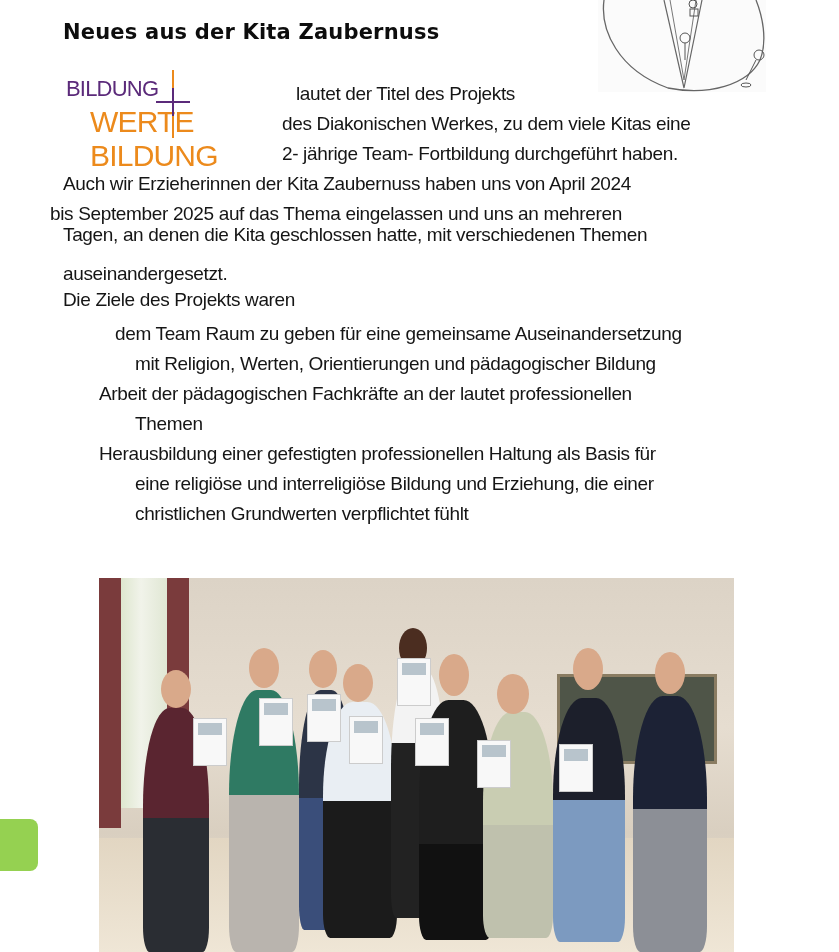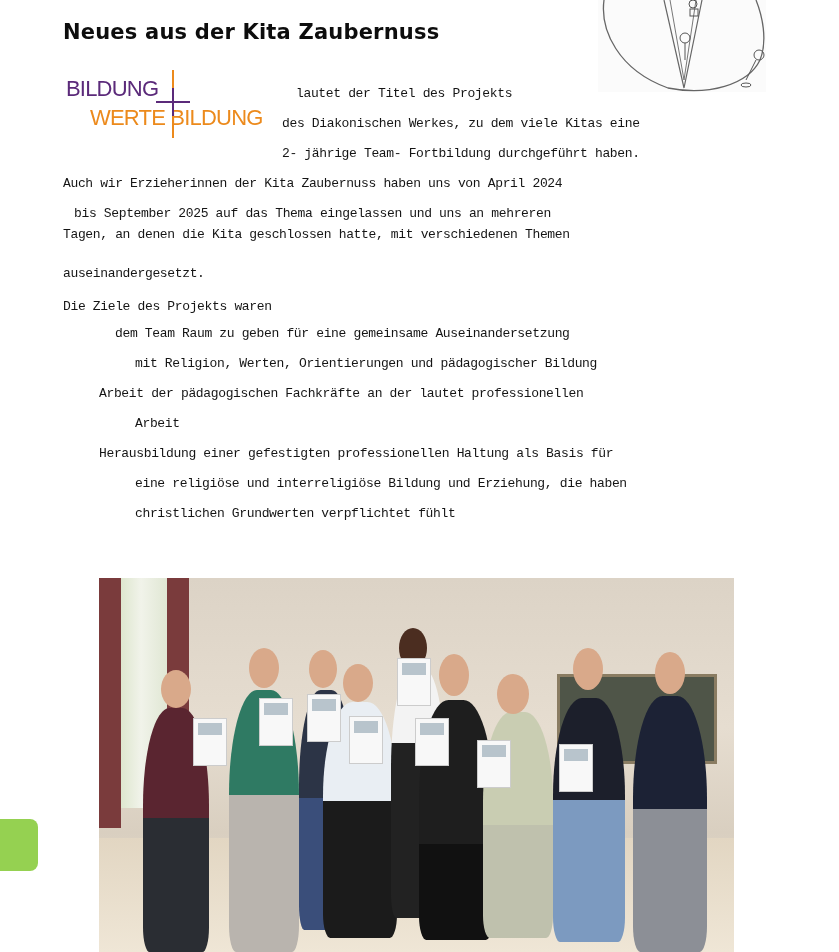--- a/index.html
+++ b/index.html
@@ -18,30 +18,30 @@
     background: #fbfbfb;
   }
 
   
   .logo { position: absolute; left: 64px; top: 70px; width: 215px; height: 70px; }
   .logo .l1 {
     position: absolute; left: 2px; top: 6px; font-size: 22px; color: #5b2a7a;
     letter-spacing: -0.8px; font-family: "Liberation Sans", sans-serif;
   }
   .logo .l2 {
-    position: absolute; left: 26px; top: 35px; font-size: 22px; color: #ec8a1c;
+    position: absolute; left: 26px; top: 35px; font-size: 30px; color: #ec8a1c;
     letter-spacing: -0.8px; font-family: "Liberation Sans", sans-serif;
   }
   .logo .vbar { position: absolute; left: 108px; top: 0; width: 2px; height: 68px; background: #ec8a1c; }
   .logo .hbar { position: absolute; left: 92px; top: 31px; width: 34px; height: 2px; background: #5b2a7a; }
   .logo .vbar2 { position: absolute; left: 108px; top: 18px; width: 2px; height: 28px; background: #5b2a7a; }
 
   .body-text {
-    position: absolute; font-family: Liberation Mono, monospace;
-    font-size: 13px; line-height: 30px; color: #151515; white-space: nowrap;
+    position: absolute; font-family: Liberation Sans, sans-serif;
+    font-size: 19px; line-height: 30px; color: #151515; white-space: nowrap;
     letter-spacing: -0.35px;
   }
 
   .photo {
     position: absolute; left: 99px; top: 578px; width: 635px; height: 374px;
     overflow: hidden;
     background: linear-gradient(180deg, #dcd3c6 0%, #e6ddd0 40%, #d9cfc0 68%, #e8e0d3 100%);
   }
   .photo .window {
     position: absolute; left: 0; top: 0; width: 70px; height: 230px;
@@ -98,32 +98,32 @@
   <div class="vbar"></div>
   <div class="vbar2"></div>
   <div class="hbar"></div>
 </div>
 
 <div class="body-text" style="left:296px; top:79px;">lautet der Titel des Projekts</div>
 <div class="body-text" style="left:282px; top:109px;">des Diakonischen Werkes, zu dem viele Kitas eine</div>
 <div class="body-text" style="left:282px; top:139px;">2- jährige Team- Fortbildung durchgeführt haben.</div>
 
 <div class="body-text" style="left:63px; top:169px;">Auch wir Erzieherinnen der Kita Zaubernuss haben uns von April 2024</div>
-<div class="body-text" style="left:74px; top:199px;">bis September 2025 auf das Thema eingelassen und uns an mehreren</div>
+<div class="body-text" style="left:50px; top:199px;">bis September 2025 auf das Thema eingelassen und uns an mehreren</div>
 <div class="body-text" style="left:63px; top:220px;">Tagen, an denen die Kita geschlossen hatte, mit verschiedenen Themen</div>
 <div class="body-text" style="left:63px; top:259px;">auseinandergesetzt.</div>
-<div class="body-text" style="left:63px; top:292px;">Die Ziele des Projekts waren</div>
+<div class="body-text" style="left:63px; top:285px;">Die Ziele des Projekts waren</div>
 
 <div>
   <div class="body-text" style="left:115px; top:319px;">dem Team Raum zu geben für eine gemeinsame Auseinandersetzung</div>
   <div class="body-text" style="left:135px; top:349px;">mit Religion, Werten, Orientierungen und pädagogischer Bildung</div>
   <div class="body-text" style="left:99px; top:379px;">Arbeit der pädagogischen Fachkräfte an der lautet professionellen</div>
-  <div class="body-text" style="left:135px; top:409px;">Arbeit</div>
+  <div class="body-text" style="left:135px; top:409px;">Themen</div>
   <div class="body-text" style="left:99px; top:439px;">Herausbildung einer gefestigten professionellen Haltung als Basis für</div>
-  <div class="body-text" style="left:135px; top:469px;">eine religiöse und interreligiöse Bildung und Erziehung, die haben</div>
+  <div class="body-text" style="left:135px; top:469px;">eine religiöse und interreligiöse Bildung und Erziehung, die einer</div>
   <div class="body-text" style="left:135px; top:499px;">christlichen Grundwerten verpflichtet fühlt</div>
 </div>
 
 <div class="photo" title="Gruppenfoto: neun Erzieherinnen halten Zertifikate">
   <div class="window"></div>
   <div class="curtain" style="left:0;"></div>
   <div class="curtain" style="left:68px;"></div>
   <div class="board"></div>
   <div class="floor"></div>
 

